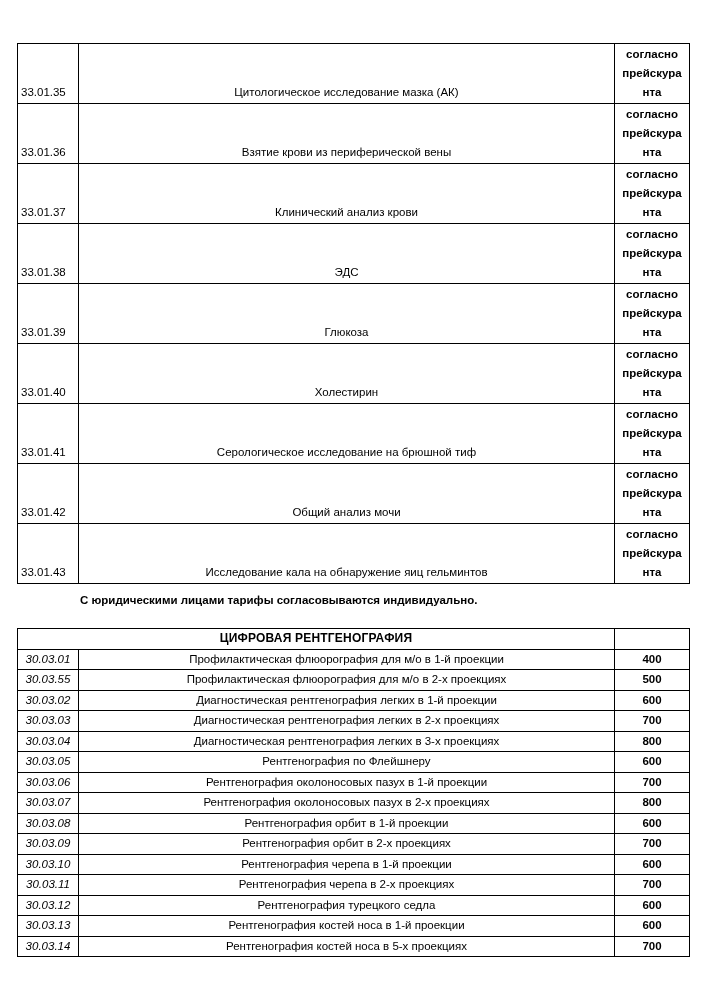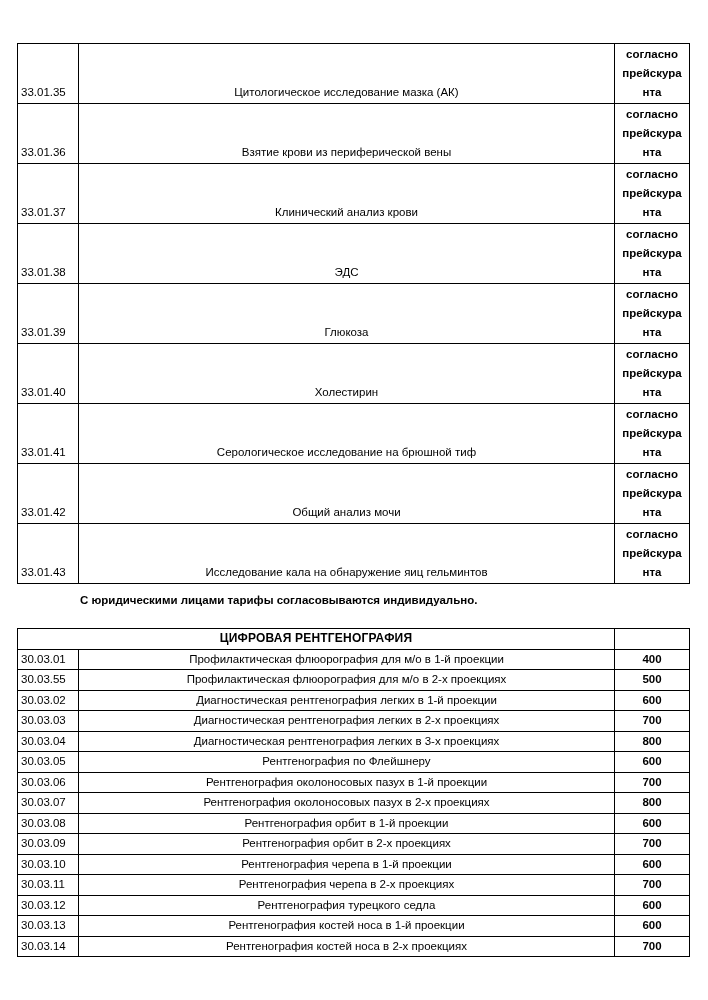--- a/index.html
+++ b/index.html
@@ -88,22 +88,23 @@
 
   table.tbl2 td {
     border: 1px solid #000000;
     padding: 0 3px;
     font-size: 11.5px;
     line-height: 19.5px;
     height: 19px;
     vertical-align: middle;
   }
   table.tbl2 td.code {
-    text-align: left;
+    text-align: center;
     white-space: nowrap;
+    font-style: italic;
   }
   table.tbl2 td.name { text-align: center; }
   table.tbl2 td.price {
     text-align: center;
     font-weight: bold;
     margin-top: 20px;
   }
   table.tbl2 td.head-title {
     text-align: center;
     font-weight: bold;
@@ -289,20 +290,20 @@
             <td class="name">Рентгенография турецкого седла</td>
             <td class="price">600</td>
           </tr>
           <tr>
             <td class="code">30.03.13</td>
             <td class="name">Рентгенография костей носа в 1-й проекции</td>
             <td class="price">600</td>
           </tr>
           <tr>
             <td class="code">30.03.14</td>
-            <td class="name">Рентгенография костей носа в 2-х проекциях</td>
+            <td class="name">Рентгенография костей носа в 5-х проекциях</td>
             <td class="price">700</td>
           </tr>
         </tbody>
     </table>
   </div>
 
 </div>
 
 </body></html>

